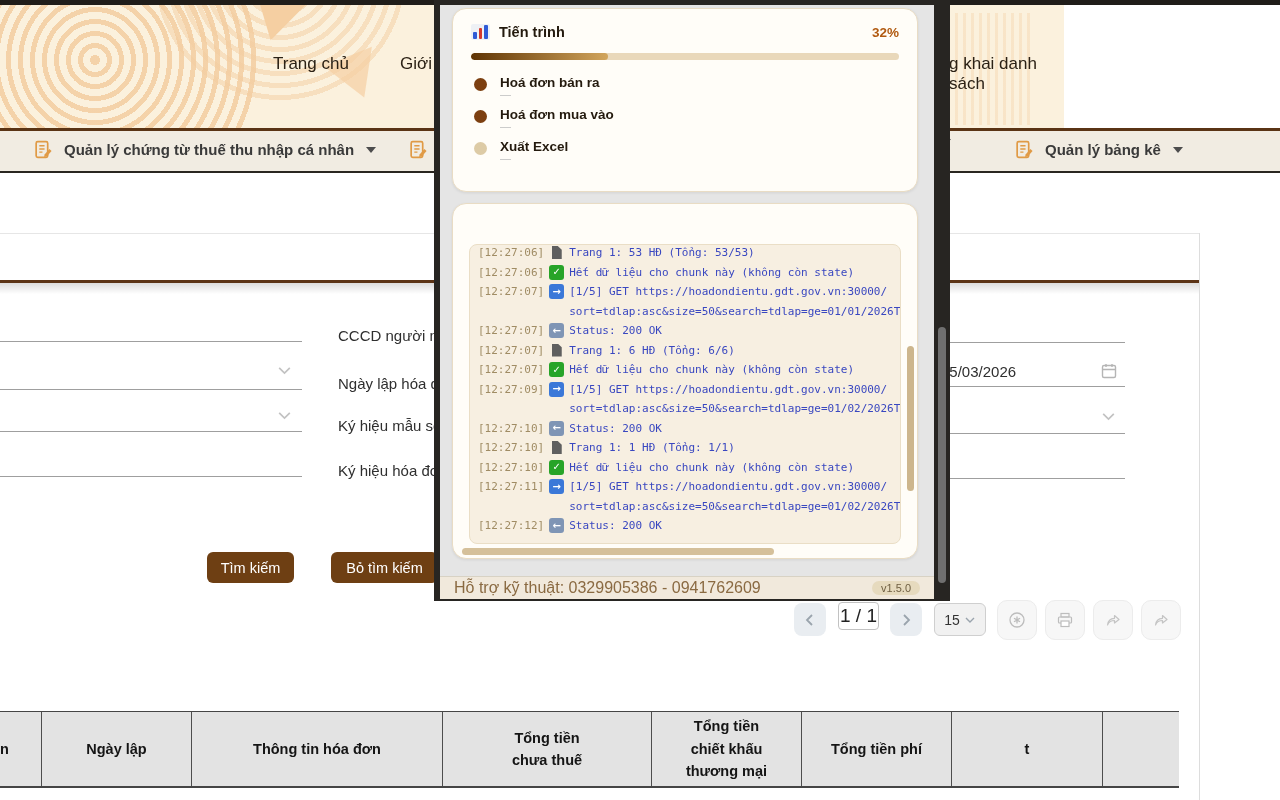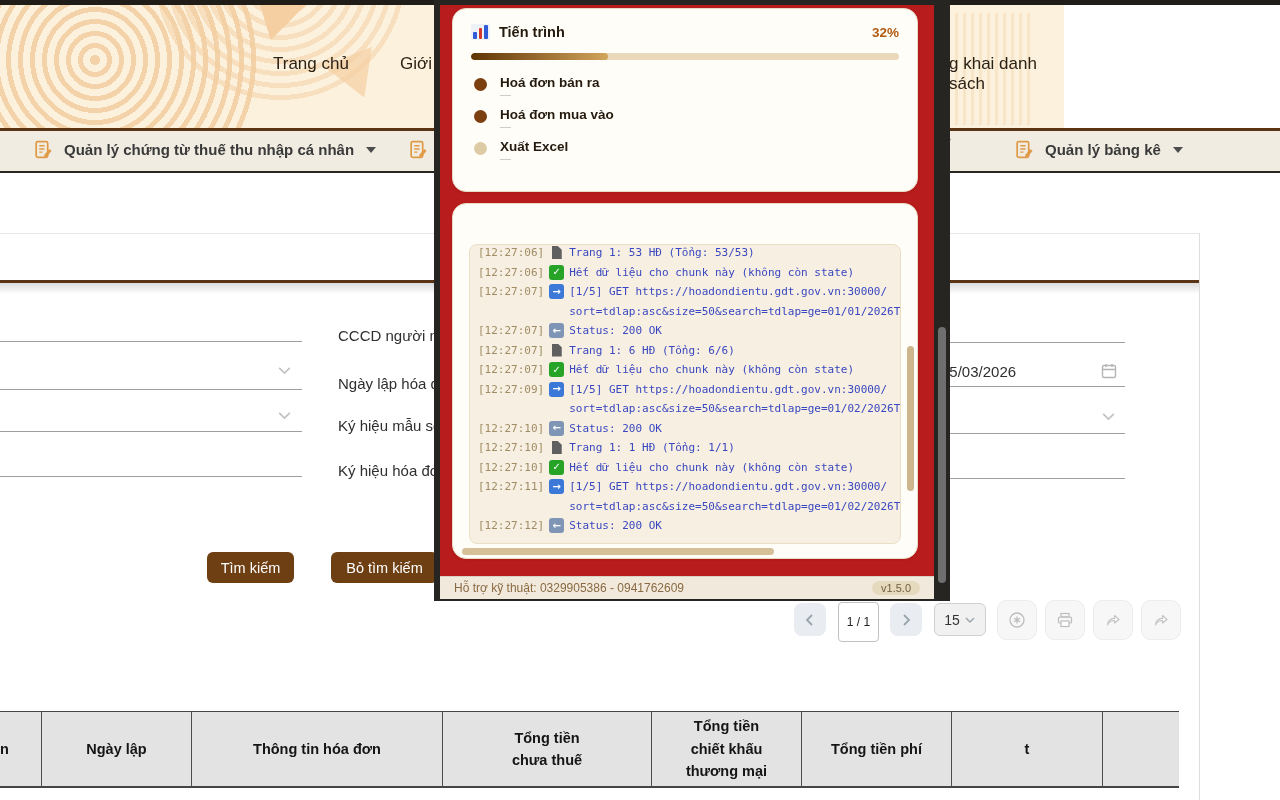--- a/index.html
+++ b/index.html
@@ -45,22 +45,22 @@
   .date-val { position:absolute; left:941px; top:363px; font-size:15px; color:#2f2f2f; }
   .btn { position:absolute; top:552px; height:31px; background:#6e3f13; color:#fff; border:none;
     border-radius:6px; font-size:14.5px; font-family:inherit; display:flex; align-items:center;
     justify-content:center; cursor:pointer; }
   #btn-search { left:207px; width:87px; } #btn-clear { left:331px; width:107px; }
 
   
   .pg-nav { position:absolute; top:603px; width:32px; height:33px; background:#e9edf1; border-radius:8px;
     display:flex; align-items:center; justify-content:center; border:none; cursor:pointer; }
   #pg-prev { left:794px; } #pg-next { left:890px; }
-  #pg-box { left:838px; top:602px; width:41px; height:40px; background:#fff; border:1px solid #c2c2c2;
-    border-radius:4px; font-size:12px; color:#222; display:flex; align-items:center; justify-content:center; }
+  #pg-box { left:838px; top:602px; width:41px; height:28px; background:#fff; border:1px solid #c2c2c2;
+    border-radius:4px; font-size:19px; color:#222; display:flex; align-items:center; justify-content:center; }
   #pg-size { left:934px; top:603px; width:52px; height:33px; background:#f1f1f1; border:1px solid #cfcfcf;
     border-radius:6px; font-size:14px; color:#333; display:flex; align-items:center; justify-content:center;
     gap:4px; cursor:pointer; }
   .tool-btn { position:absolute; top:600px; width:40px; height:40px; background:#f7f7f7;
     border:1px solid #ececec; border-radius:10px; display:flex; align-items:center; justify-content:center;
     cursor:pointer; }
   #tb1 { left:997px; } #tb2 { left:1045px; } #tb3 { left:1093px; } #tb4 { left:1141px; }
 
   
   #invoice-table { left:0; top:711px; width:1179px; height:77px; overflow:hidden; display:flex;
@@ -69,21 +69,21 @@
     font-weight:bold; font-size:14.5px; color:#151515; border-right:1px solid #4d4d4d;
     white-space:pre-line; line-height:1.55; }
   .th:nth-child(1){ width:42px; justify-content:flex-start; }
   .th:nth-child(2){ width:150px; } .th:nth-child(3){ width:251px; } .th:nth-child(4){ width:209px; }
   .th:nth-child(5){ width:150px; } .th:nth-child(6){ width:150px; } .th:nth-child(7){ width:151px; }
   .th:nth-child(8){ width:140px; }
 
   
   #popup { left:434px; top:0; width:516px; height:601px; z-index:10; }
   #popup-frame { position:absolute; inset:0; background:#272522; }
-  #popup-body { position:absolute; left:6px; top:5px; width:494px; height:594px; background:#b91c1c; }
+  #popup-body { position:absolute; left:6px; top:5px; width:494px; height:594px; background:#e5e5e5; }
   #popup-scrollbar { position:absolute; right:4px; top:327px; width:8px; height:256px;
     background:#6f6f6f; border-radius:4px; }
   .card { position:absolute; left:12px; width:466px; background:#fffdf8; border:1px solid #e9dcc4;
     border-radius:14px; box-shadow:0 1px 3px rgba(0,0,0,.08); }
   #card-progress { top:3px; height:184px; padding:15px 18px; }
   #card-log { top:198px; height:356px; }
   .card-head { display:flex; align-items:center; }
   .card-title { font-size:14.5px; font-weight:bold; color:#241a0e; }
   .chart-icon { width:19px; height:16px; display:flex; align-items:flex-end; gap:2px; margin-right:9px;
     background:#eef1f5; padding:1px 2px; border-radius:2px; }
@@ -116,21 +116,21 @@
     font-family:"DejaVu Sans",sans-serif; }
   .ic.check { background:#27a428; } .ic.arrow-right { background:#3b78d8; } .ic.arrow-left { background:#7f95b5; }
   .ic.page { background:transparent; }
   .ic.page i { display:block; width:10px; height:13px; background:#5f5f5f;
     clip-path:polygon(0 0,60% 0,100% 28%,100% 100%,0 100%); }
   .msg { white-space:pre; }
   #log-vsb { position:absolute; right:3px; top:142px; width:7px; height:145px; background:#cdb68d; border-radius:4px; }
   #log-hsb { position:absolute; left:9px; bottom:3px; width:312px; height:7px; background:#d5c09a; border-radius:4px; }
   #popup-foot { position:absolute; left:0; right:0; bottom:0; height:23px; border-top:1px solid #d8d2c4;
     display:flex; align-items:center; padding:0 14px; background:#f1e9dc; }
-  .support { font-size:12px; color:#8a6a42; }
+  .support { font-size:16px; color:#8a6a42; }
   .ver { margin-left:auto; background:#e6dabe; color:#6e5e41; font-size:11px; padding:1px 9px; border-radius:9px; }
 </style>
 </head>
 <body>
 
 <div class="abs" id="top-strip"></div>
 
 <div class="abs" id="header">
   <div class="motif" style="left:-70px;top:-110px;width:330px;height:330px;"></div>
   <div class="motif" style="left:150px;top:-160px;width:260px;height:260px;opacity:.5;"></div>

